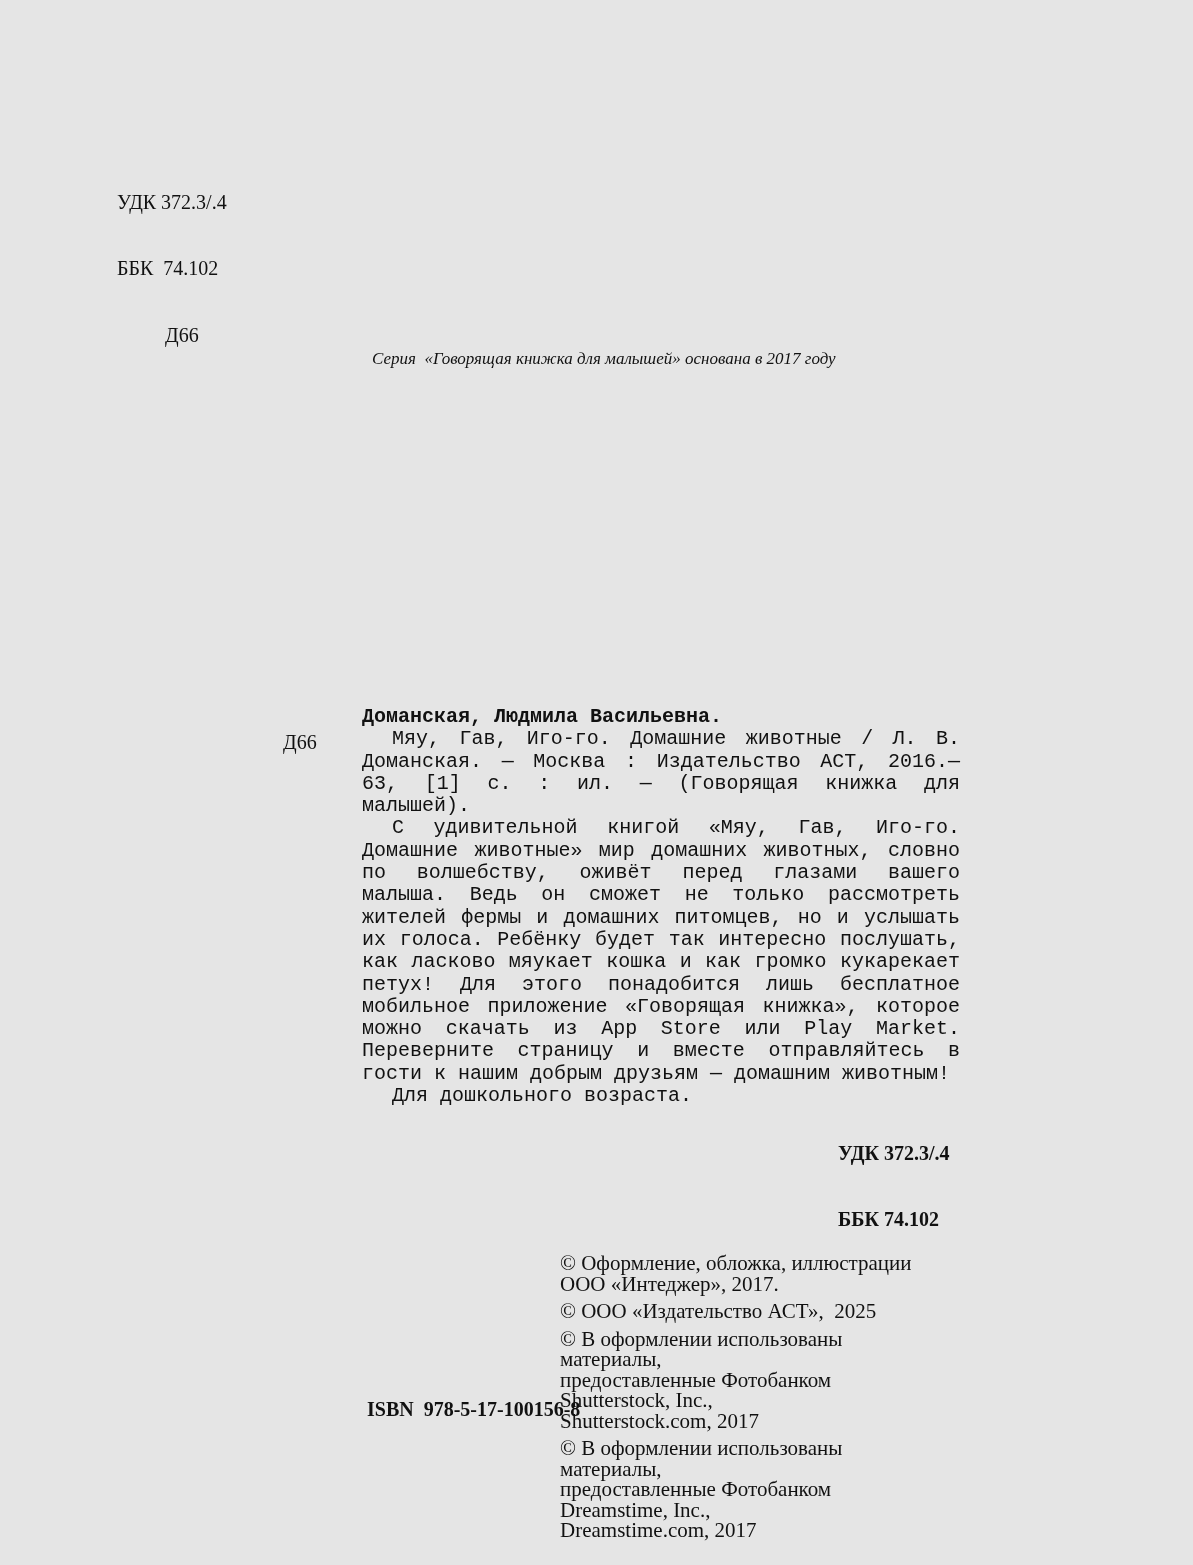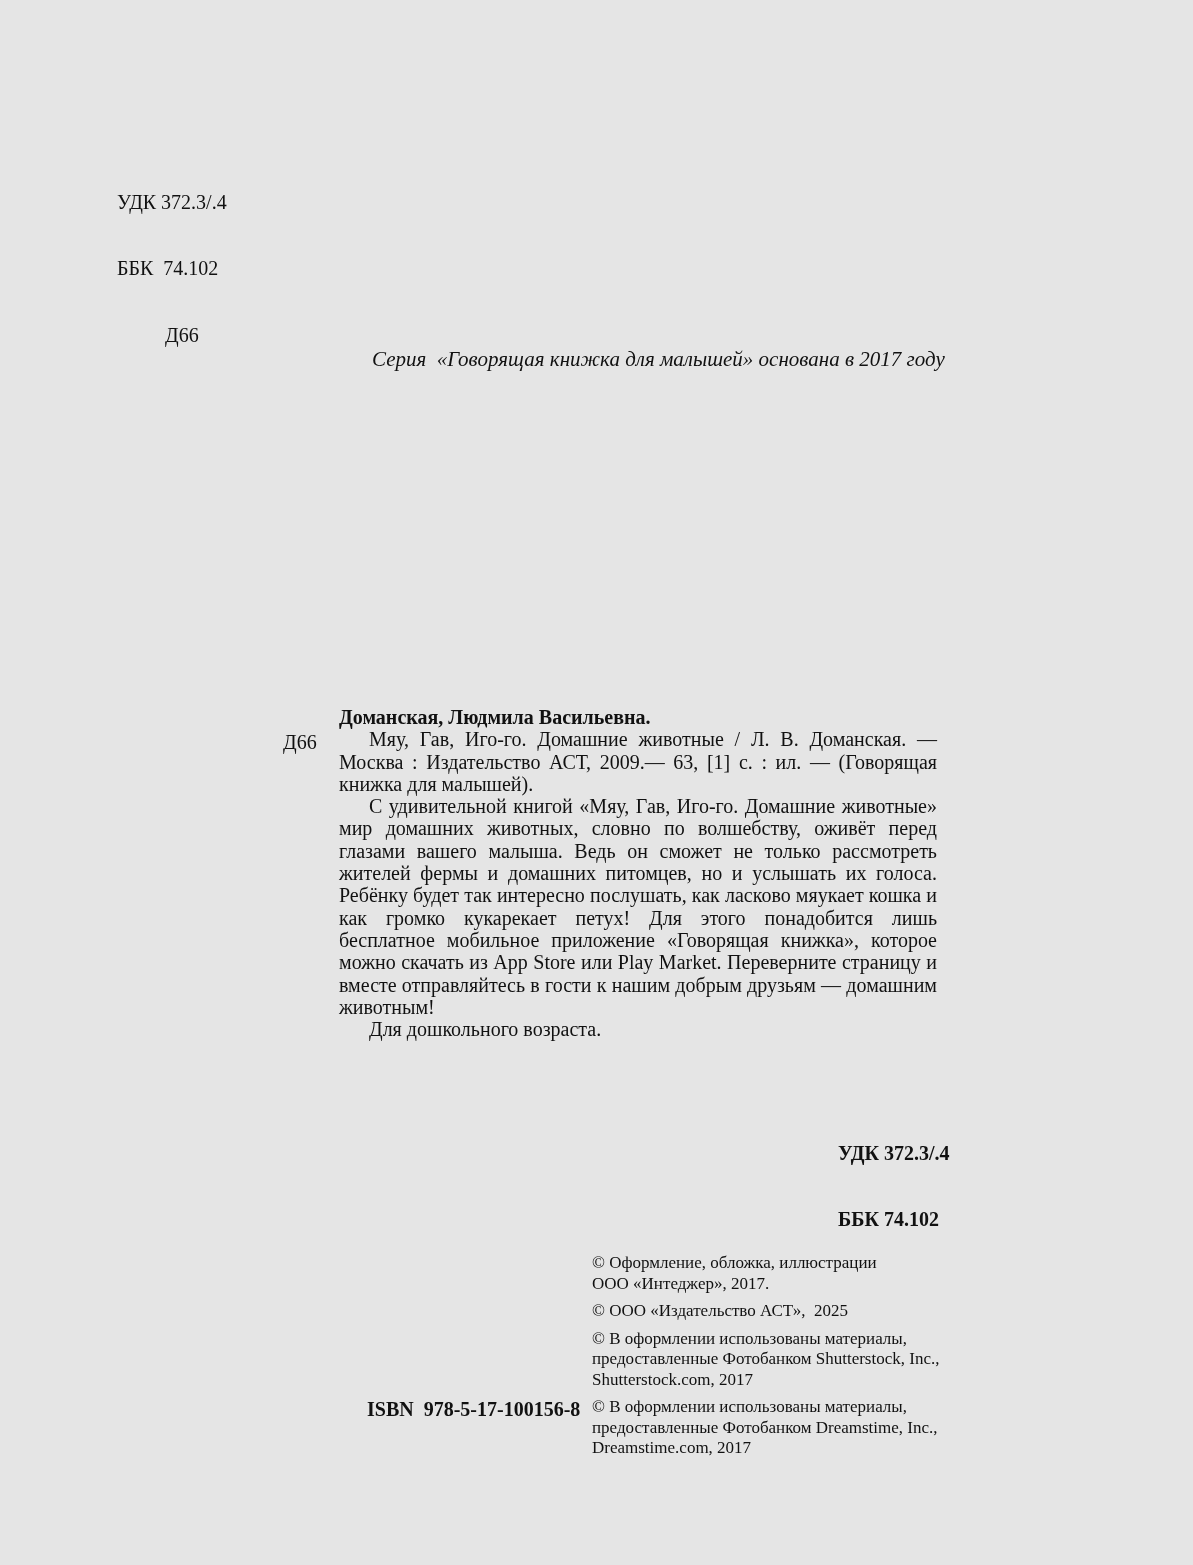--- a/index.html
+++ b/index.html
@@ -23,29 +23,29 @@
   
   .top-class { left: 117px; top: 146px; white-space: pre; }
   .top-class .line { height: 22px; }
   .top-class .code-line { padding-left: 48px; }
 
   
   .series-note {
     left: 372px; top: 348px;
     font-style: italic;
     white-space: pre;
-    font-size: 21px;
+    font-size: 17px;
     text-align: right;
   }
 
   
   .margin-code { left: 283px; top: 731px; }
 
   
-  .main-column { left: 339px; top: 706px; width: 598px; }
+  .main-column { left: 362px; top: 706px; width: 598px; font-family: Liberation Mono, monospace; }
   .author-heading { font-weight: bold; }
   .biblio-entry {
     text-align: justify;
     text-indent: 30px;
   }
   .isbn-line { padding-left: 30px; }
   .annotation {
     text-align: justify;
     text-indent: 30px;
   }
@@ -53,21 +53,21 @@
 
   
   .right-class {
     left: 838px; top: 1097px;
     font-weight: bold;
     white-space: pre;
   }
   .right-class .line { height: 22px; }
 
   
-  .copyright-block { left: 592px; top: 1253px; width: 362px; font-size: 17px; line-height: 20.5px; }
+  .copyright-block { left: 560px; top: 1253px; width: 362px; font-size: 21px; line-height: 20.5px; }
   .copyright-entry { white-space: pre-wrap; margin-bottom: 7px; }
 
   
   .isbn-bottom {
     left: 342px; top: 1398px;
     font-weight: bold;
     white-space: pre;
     margin-left: 25px;
   }
 </style>
@@ -81,21 +81,21 @@
     <div class="line">ББК  74.102</div>
     <div class="line code-line">Д66</div>
   </div>
 
   <div class="abs series-note">Серия  «Говорящая книжка для малышей» основана в 2017 году</div>
 
   <div class="abs margin-code">Д66</div>
 
   <div class="abs main-column">
     <div class="author-heading">Доманская, Людмила Васильевна.</div>
-    <div class="biblio-entry">Мяу, Гав, Иго-го. Домашние животные / Л. В. Доманская. — Москва : Издательство АСТ, 2009.— 63, [1] с. : ил. — (Говорящая книжка для малышей).</div>
+    <div class="biblio-entry">Мяу, Гав, Иго-го. Домашние животные / Л. В. Доманская. — Москва : Издательство АСТ, 2016.— 63, [1] с. : ил. — (Говорящая книжка для малышей).</div>
     <div class="annotation">С удивительной книгой «Мяу, Гав, Иго-го. Домашние животные» мир домашних животных, словно по волшебству, оживёт перед глазами вашего малыша. Ведь он сможет не только рассмотреть жителей фермы и домашних питомцев, но и услышать их голоса. Ребёнку будет так интересно послушать, как ласково мяукает кошка и как громко кукарекает петух! Для этого понадобится лишь бесплатное мобильное приложение «Говорящая книжка», которое можно скачать из App Store или Play Market. Переверните страницу и вместе отправляйтесь в гости к нашим добрым друзьям — домашним животным!</div>
     <div class="audience">Для дошкольного возраста.</div>
   </div>
 
   <div class="abs right-class">
     <div class="line">УДК 372.3/.4</div>
     <div class="line">ББК 74.102</div>
   </div>
 
   <div class="abs copyright-block">

